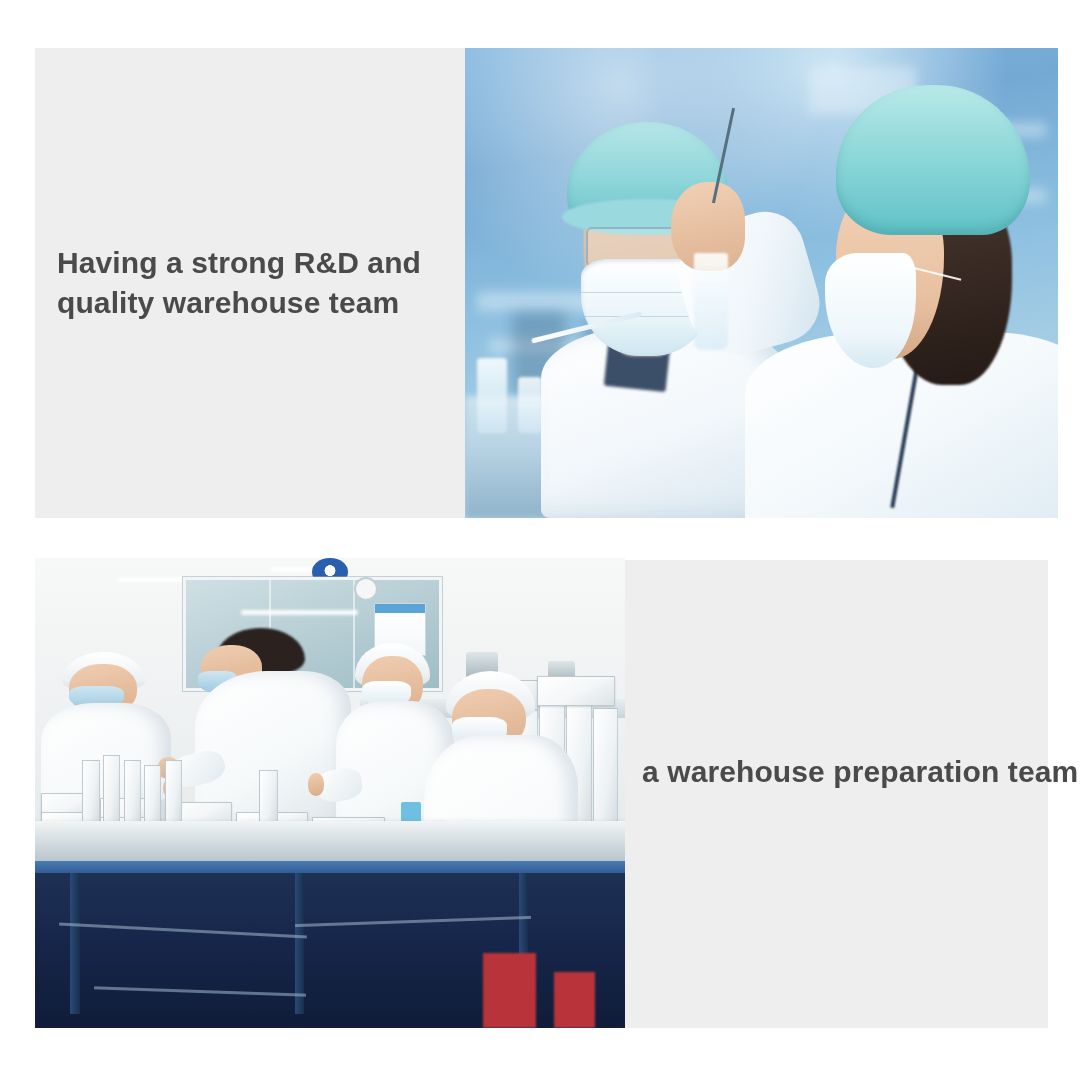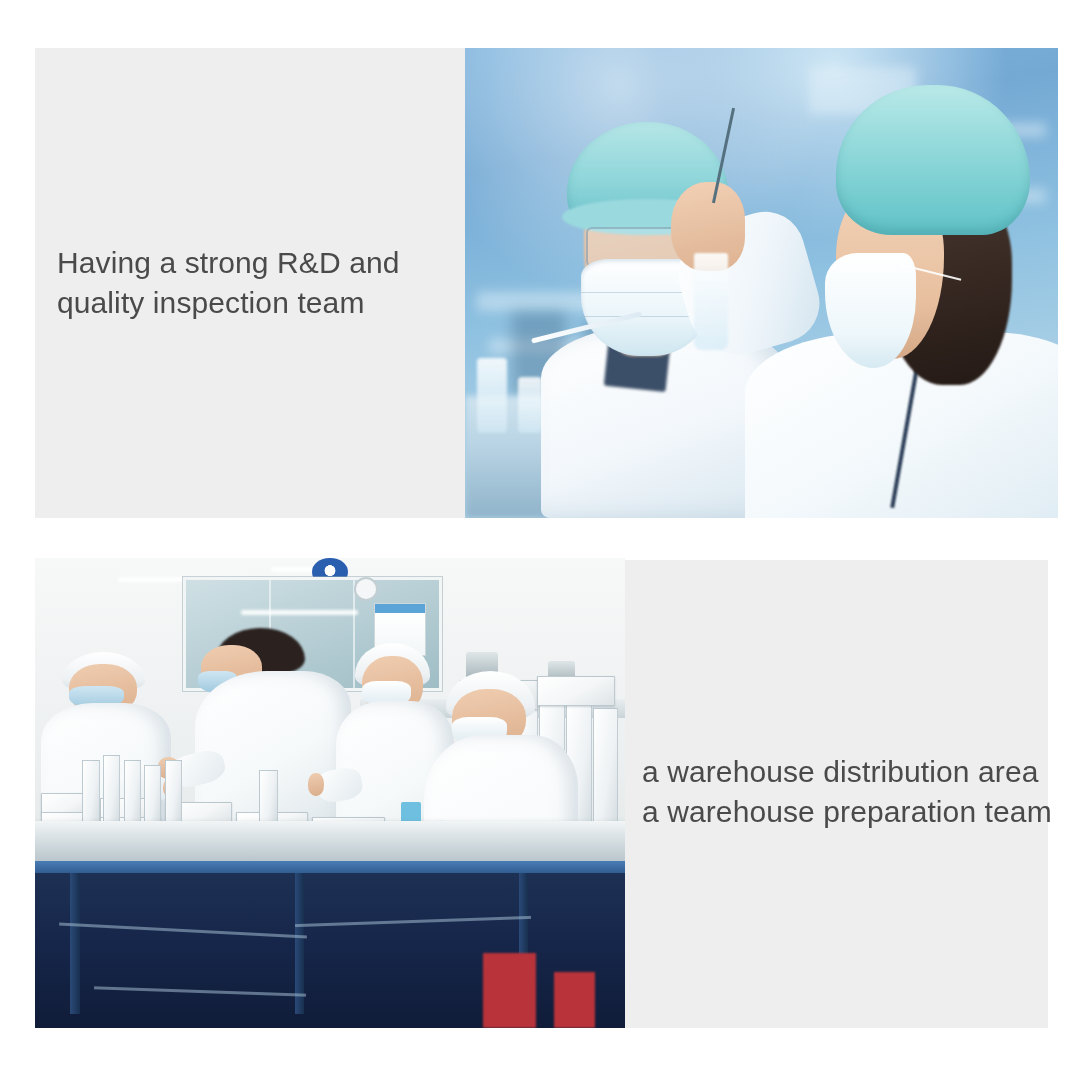--- a/index.html
+++ b/index.html
@@ -25,21 +25,21 @@
 
   .caption {
     position: absolute;
     color: #4a4a4a;
     font-size: 30px;
     line-height: 1.32;
     letter-spacing: 0.1px;
     font-weight: 400;
     white-space: nowrap;
   }
-  .caption .line { display: block; }
+  .caption .line { display: block; font-weight: bold; }
 
   .photo {
     position: absolute;
     overflow: hidden;
   }
 
   
   #photo-lab {
     left: 465px; top: 48px; width: 593px; height: 470px;
     background:
@@ -315,21 +315,21 @@
 </style>
 </head>
 <body>
 
 <div class="band" style="left:0; top:0; width:1080px; height:540px;">
 
   <div class="panel-gray" style="left:35px; top:48px; width:430px; height:470px;"></div>
 
   <div class="caption" style="left:57px; top:243px;">
     <span class="line">Having a strong R&amp;D and</span>
-    <span class="line">quality inspection team</span>
+    <span class="line">quality warehouse team</span>
   </div>
 
   <div class="photo" id="photo-lab">
 
     <div class="bg-shelf" style="left:2%;  top:52%; width:34%; height:4%;"></div>
     <div class="bg-shelf" style="left:4%;  top:62%; width:30%; height:3%;"></div>
     <div class="bg-dark" style="left:8%;  top:56%; width:9%;  height:18%;"></div>
     <div class="bg-dark" style="left:20%; top:58%; width:7%;  height:14%;"></div>
     <div class="bg-shelf" style="left:76%; top:16%; width:22%; height:3%;"></div>
     <div class="bg-shelf" style="left:78%; top:30%; width:20%; height:3%;"></div>
@@ -369,21 +369,20 @@
       <div class="mask-tie"></div>
     </div>
   </div>
 </div>
 
 <div class="band" style="left:0; top:540px; width:1080px; height:540px;">
 
   <div class="panel-gray" style="left:625px; top:20px; width:423px; height:468px;"></div>
 
   <div class="caption" style="left:642px; top:212px;">
-    <span class="line">a warehouse distribution area</span>
     <span class="line">a warehouse preparation team</span>
   </div>
 
   <div class="photo" id="photo-pack" style="top:18px;">
     <div class="wall"></div>
     <div class="ceiling-light" style="left:14%; top:4%;  width:22%; height:1.1%;"></div>
     <div class="ceiling-light" style="left:40%; top:2%;  width:8%;  height:1%;"></div>
     <div class="ceiling-light" style="left:30%; top:12%; width:16%; height:.9%;"></div>
     <div class="sign-blue"></div>
     <div class="window">

